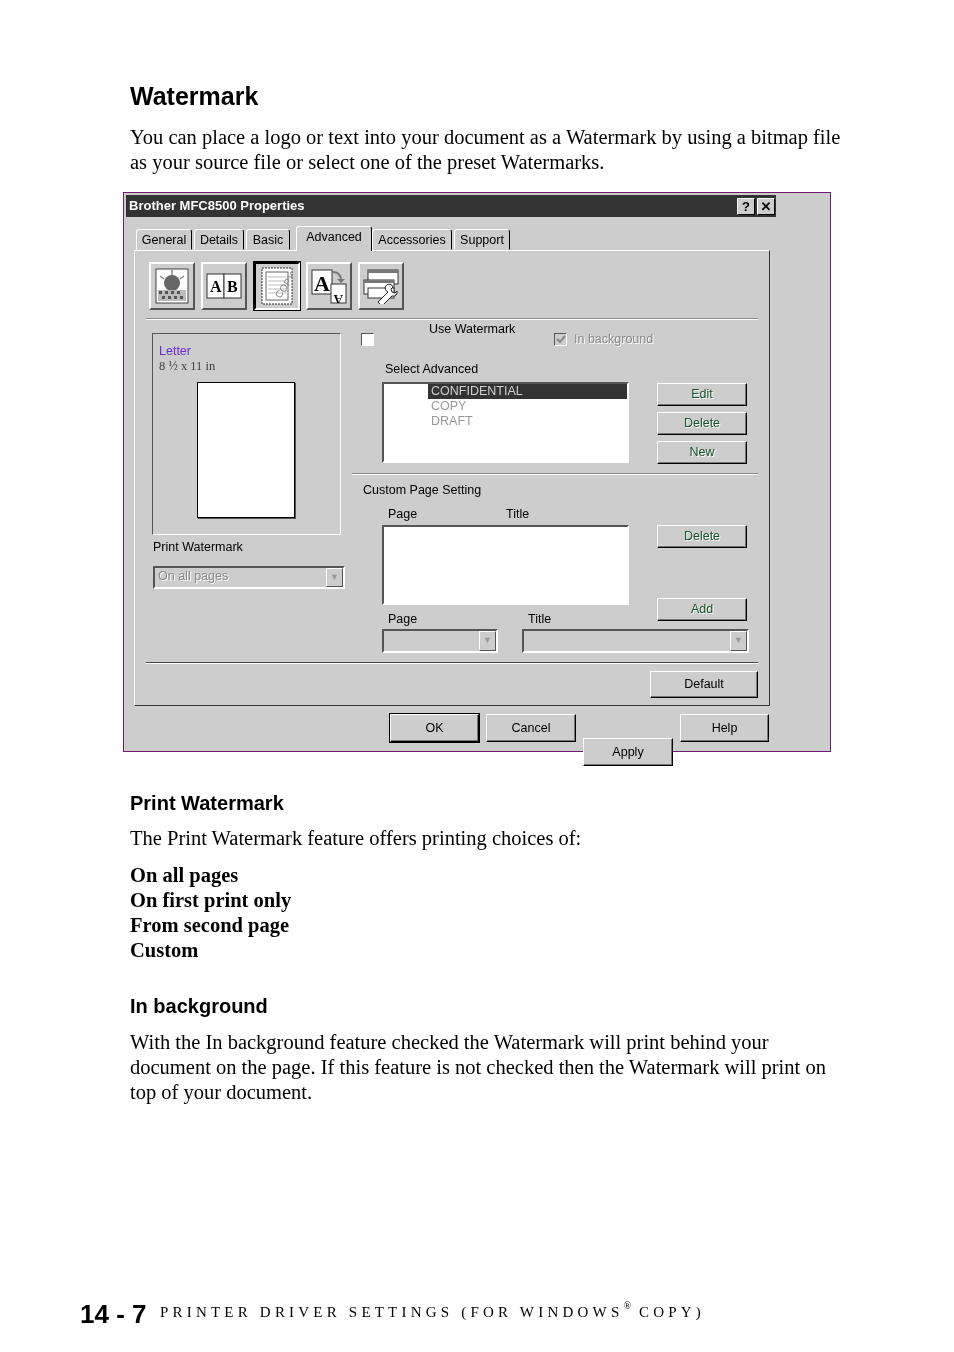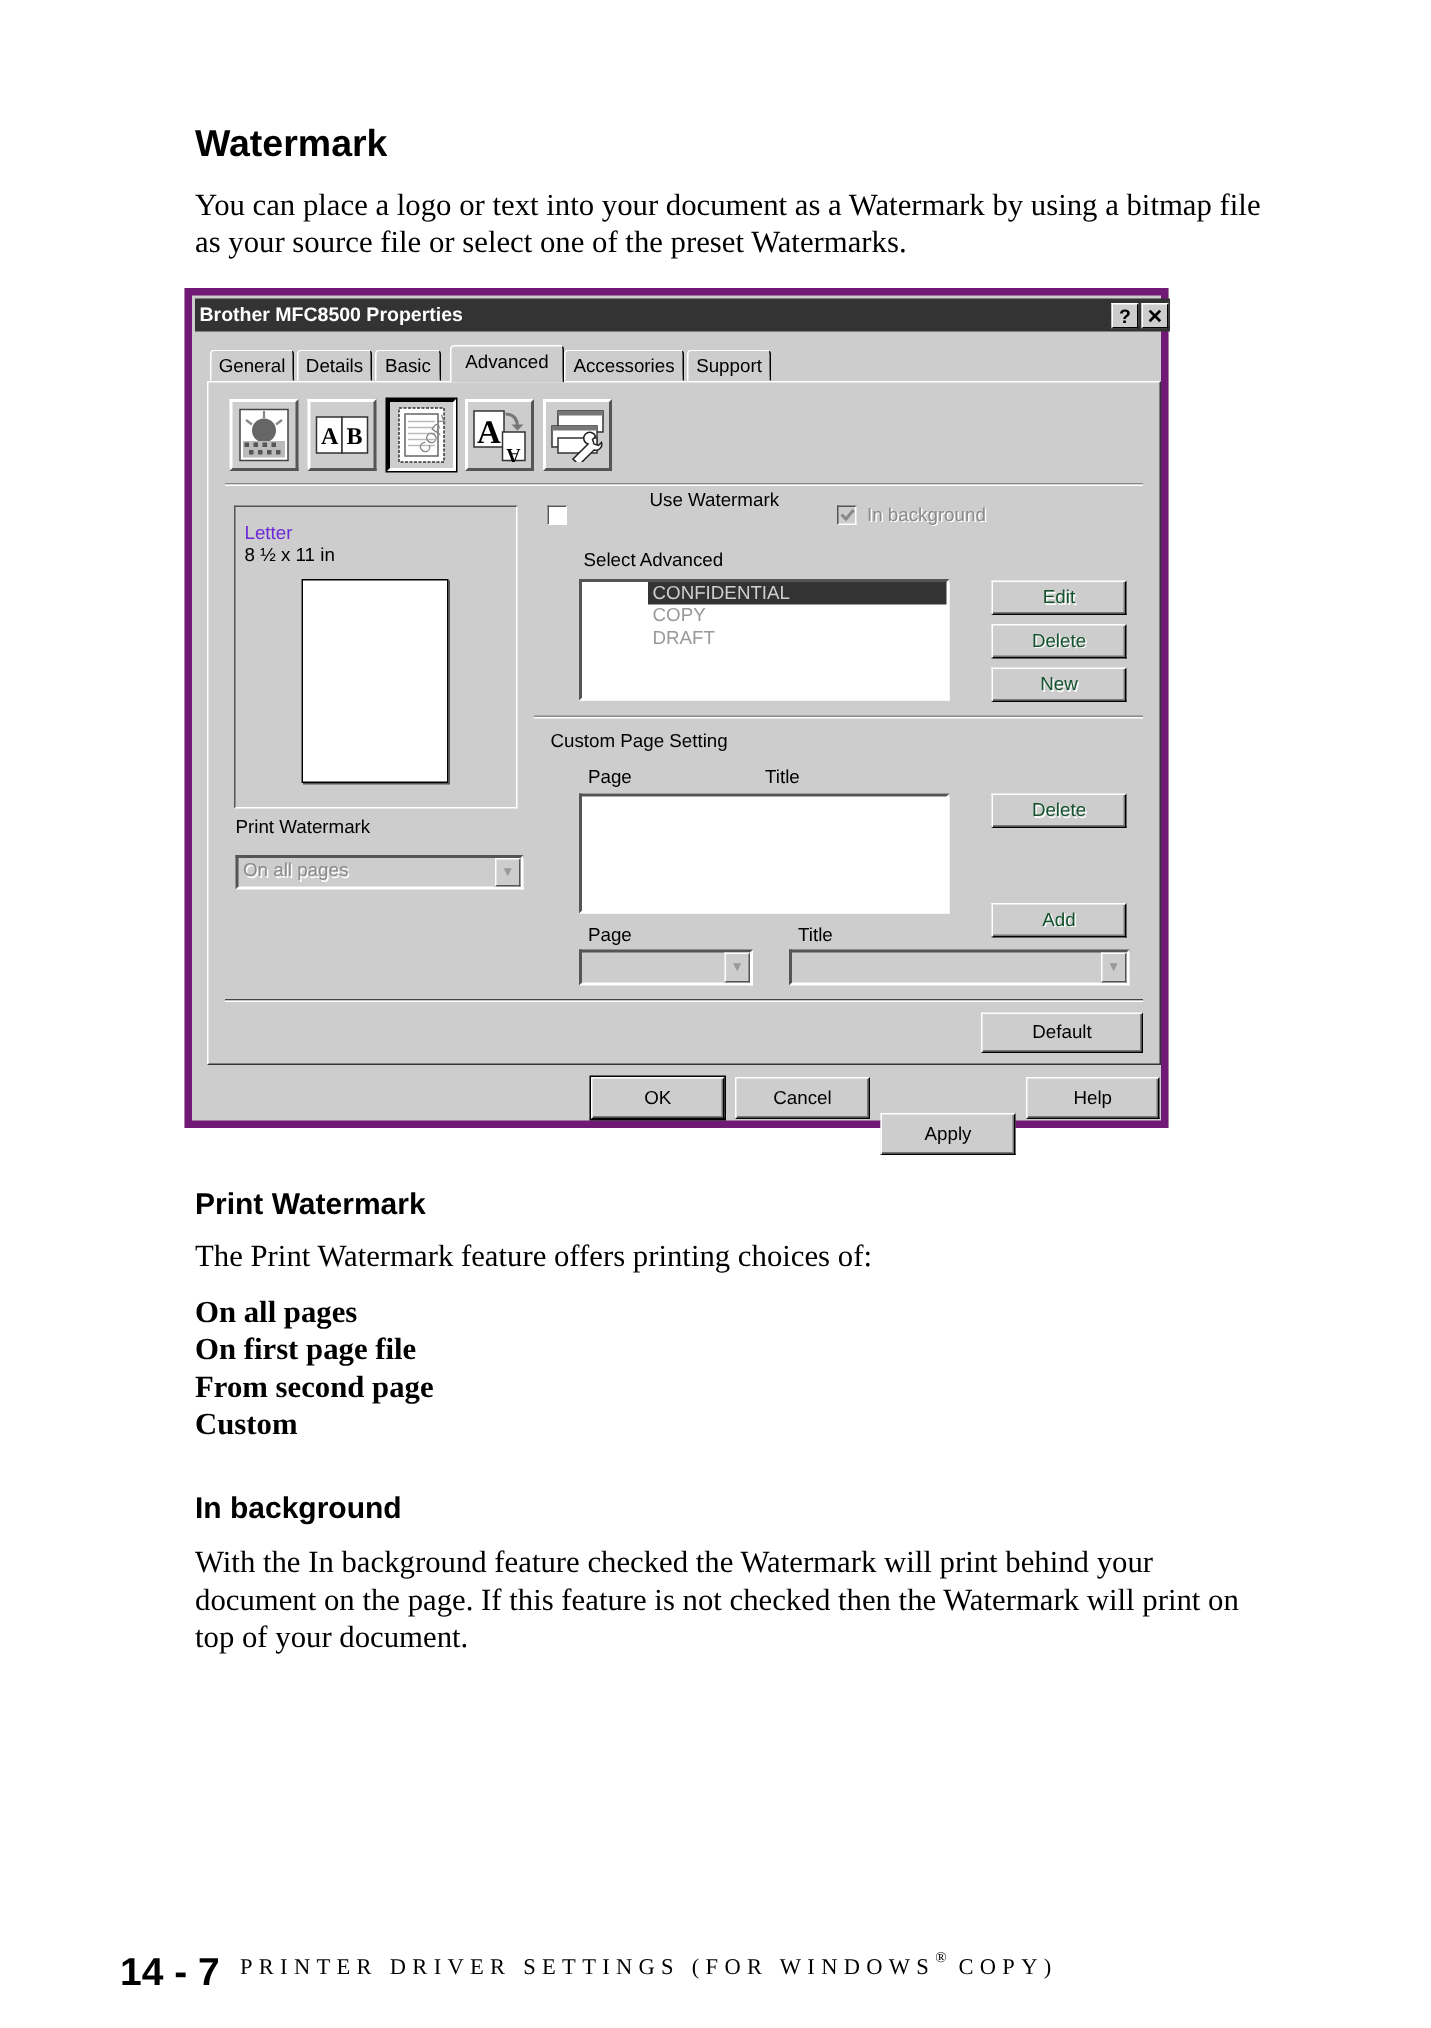--- a/index.html
+++ b/index.html
@@ -7,21 +7,21 @@
   .abs { position:absolute; }
   .h1 { font-family:"Liberation Sans", sans-serif; font-weight:bold; font-size:25px; left:130px; top:82px; }
   .h2 { font-family:"Liberation Sans", sans-serif; font-weight:bold; font-size:20px; left:130px; }
   .para { font-size:20.5px; line-height:25px; left:130px; width:720px; }
   .boldlist { font-size:20.5px; line-height:25px; left:130px; font-weight:bold; }
   .footer-num { font-family:"Liberation Sans", sans-serif; font-weight:bold; font-size:26px; left:80px; top:1299px; }
   .footer-txt { font-size:15px; letter-spacing:4.2px; left:160px; top:1302px; }
   .footer-txt sup { font-size:10px; letter-spacing:0; position:relative; top:-2px; }
 
   
-  .dlg { left:123px; top:192px; width:656px; height:560px; background:#cdcdcd; border:5px solid #701a75; box-sizing:border-box; font-family:"Liberation Sans", sans-serif; font-size:12.5px; }
+  .dlg { left:123px; top:192px; width:708px; height:560px; background:#cdcdcd; border:1px solid #701a75; box-sizing:border-box; font-family:"Liberation Sans", sans-serif; font-size:12.5px; }
   .titlebar { left:2px; top:2px; width:650px; height:22px; background:#333333; color:#fff; font-weight:bold; font-size:13px; line-height:22px; }
   .titlebar .t { padding-left:3px; }
   .tbtn { position:absolute; top:3px; width:16px; height:15px; background:#cdcdcd; border:1px solid; border-color:#fff #000 #000 #fff; color:#000; font-weight:bold; font-size:13px; line-height:15px; text-align:center; }
   .tab { position:absolute; top:36px; height:21px; border:1px solid; border-color:#fff #000 transparent #fff; border-radius:3px 3px 0 0; background:#cdcdcd; font-size:12.5px; line-height:20px; text-align:center; box-sizing:border-box; }
   .tab.active { top:33px; height:25px; z-index:2; border-bottom:none; }
   .panel { left:10px; top:57px; width:636px; height:456px; border:1px solid; border-color:#fff #333 #333 #fff; box-sizing:border-box; }
   .iconbtn { position:absolute; top:69px; width:46px; height:48px; box-sizing:border-box; border:2px solid; border-color:#fff #555 #555 #fff; background:#cdcdcd; display:flex; align-items:center; justify-content:center; }
   .iconbtn.pressed { border-color:#000 #fff #fff #000; outline:1px solid #000; }
   .sep { position:absolute; height:0; border-top:1px solid #888; border-bottom:1px solid #fff; }
   .grp { position:absolute; border:1px solid; border-color:#555 #fff #fff #555; box-sizing:border-box; }
@@ -122,21 +122,21 @@
       <rect x="2" y="12" width="30" height="3" fill="#777"></rect>
       <rect x="6" y="20" width="26" height="10" fill="#fff" stroke="#333"></rect>
       <path d="M16 34 l10 -10 a4 4 0 1 1 5 -5 l-2 2 l1 3 l3 1 l2 -2 a4 4 0 0 1 -5 5 l-10 10 z" fill="#fff" stroke="#222"></path>
     </svg>
   </div>
 
   <div class="sep" style="left:22px;top:125px;width:612px;"></div>
 
   <div class="grp" style="left:28px;top:140px;width:189px;height:202px;"></div>
   <div class="lbl dis" style="left:35px;top:151px;color:#6d28d9;text-shadow:none;">Letter</div>
-  <div class="lbl dis" style="left:35px;top:166px;color:#000000;text-shadow:none;">8 ½ x 11 in</div>
+  <div class="lbl dis" style="left:35px;top:166px;color:#404040;text-shadow:none;font-family:Liberation Serif, serif;">8 ½ x 11 in</div>
   <div class="abs" style="left:73px;top:189px;width:96px;height:134px;background:#fff;border:1px solid #000;box-shadow:1px 1px 0 #555;"></div>
 
   <div class="lbl" style="left:29px;top:347px;"><span>Print Watermark</span></div>
   <div class="combo" style="left:29px;top:373px;width:192px;height:23px;">
     <span class="val dis">On all pages</span>
     <span class="arr">▼</span>
   </div>
 
   <div class="chk" style="left:237px;top:140px;"></div>
   <div class="lbl" style="left:257px;top:129px;margin-left:48px;">Use Watermark</div>
@@ -183,21 +183,21 @@
   <div class="btn" style="left:266px;top:521px;width:89px;height:28px;line-height:26px;border-color:#fff #000 #000 #fff;outline:1px solid #000;">OK</div>
   <div class="btn" style="left:362px;top:521px;width:90px;height:28px;line-height:26px;">Cancel</div>
   <div class="btn" style="left:459px;top:521px;width:90px;height:28px;line-height:26px;margin-top:24px;">Apply</div>
   <div class="btn" style="left:556px;top:521px;width:89px;height:28px;line-height:26px;">Help</div>
 </div>
 
 <div class="abs h2" style="top:792px;">Print Watermark</div>
 <div class="abs para" style="top:826px;">The Print Watermark feature offers printing choices of:</div>
 <div class="abs boldlist" style="top:863px;">
   <div>On all pages</div>
-  <div>On first page file</div>
+  <div>On first print only</div>
   <div>From second page</div>
   <div>Custom</div>
 </div>
 
 <div class="abs h2" style="top:995px;">In background</div>
 <div class="abs para" style="top:1030px;width:700px;">With the In background feature checked the Watermark will print behind your document on the page. If this feature is not checked then the Watermark will print on top of your document.</div>
 
 <div class="abs footer-num">14 - 7</div>
 <div class="abs footer-txt"><span>PRINTER DRIVER SETTINGS (FOR WINDOWS</span><sup>®</sup><span> COPY)</span></div>
 

